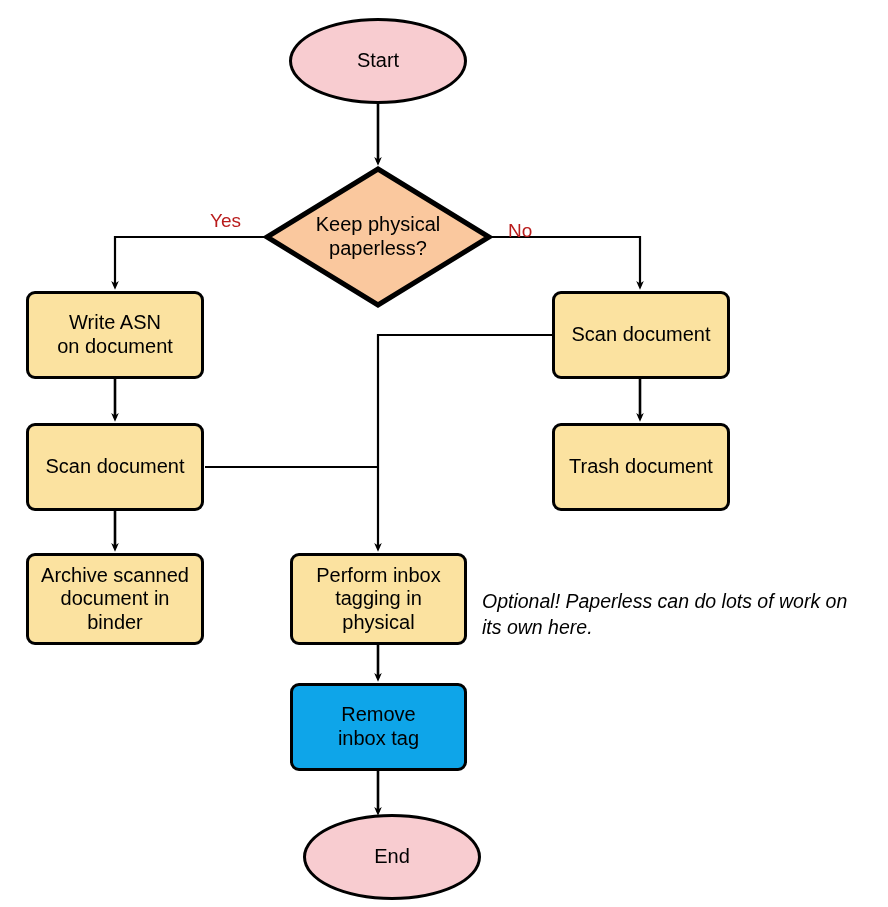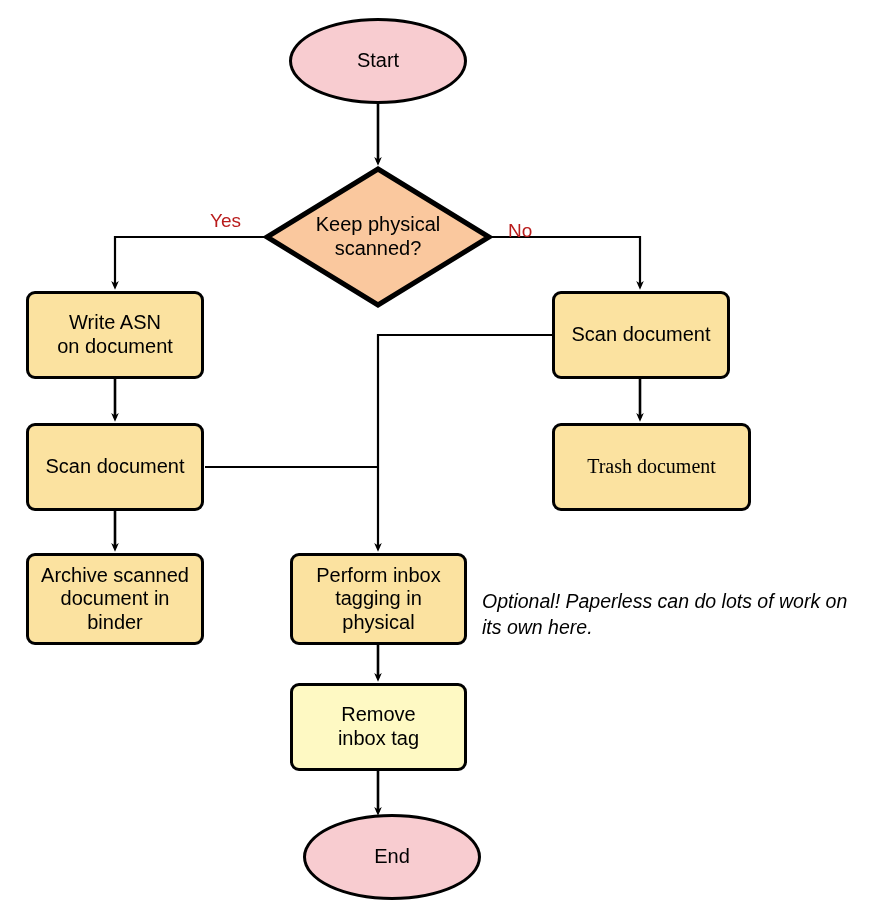--- a/index.html
+++ b/index.html
@@ -116,21 +116,21 @@
   <div class="node node-terminator" style="left:289px; top:18px; width:178px; height:86px; background:#f8ccd0;">
     <span>Start</span>
   </div>
 
   <div class="node-decision-wrap" style="left:263px; top:165px; width:230px; height:144px;">
     <svg width="230" height="144" viewBox="0 0 230 144">
       <polygon points="115,4 226,72 115,140 4,72" fill="#fac89e" stroke="#000000" stroke-width="5"></polygon>
     </svg>
     <div class="node-decision-label">
       <div>Keep physical</div>
-      <div>scanned?</div>
+      <div>paperless?</div>
     </div>
   </div>
 
   <div class="edge-label" style="left:210px; top:210px;">Yes</div>
   <div class="edge-label" style="left:508px; top:210px;margin-top:10px;">No</div>
 
   <div class="node node-process" style="left:26px; top:291px; width:178px; height:88px; background:#fbe2a0;">
     <div>
       <div>Write ASN</div>
       <div>on document</div>
@@ -150,35 +150,35 @@
       <div>binder</div>
     </div>
   </div>
 
   <div class="node node-process" style="left:552px; top:291px; width:178px; height:88px; background:#fbe2a0;">
     <div>
       <div>Scan document</div>
     </div>
   </div>
 
-  <div class="node node-process" style="left:552px; top:423px; width:199px; height:88px; background:#fbe2a0;font-family:Liberation Serif, serif;">
+  <div class="node node-process" style="left:552px; top:423px; width:178px; height:88px; background:#fbe2a0;">
     <div>
       <div>Trash document</div>
     </div>
   </div>
 
   <div class="node node-process" style="left:290px; top:553px; width:177px; height:92px; background:#fbe2a0;">
     <div>
       <div>Perform inbox</div>
       <div>tagging in</div>
       <div>physical</div>
     </div>
   </div>
 
-  <div class="node node-process" style="left:290px; top:683px; width:177px; height:88px; background:#fef9c3;">
+  <div class="node node-process" style="left:290px; top:683px; width:177px; height:88px; background:#0ea5e9;">
     <div>
       <div>Remove</div>
       <div>inbox tag</div>
     </div>
   </div>
 
   <div class="node node-terminator" style="left:303px; top:814px; width:178px; height:86px; background:#f8ccd0;">
     <span>End</span>
   </div>
 

